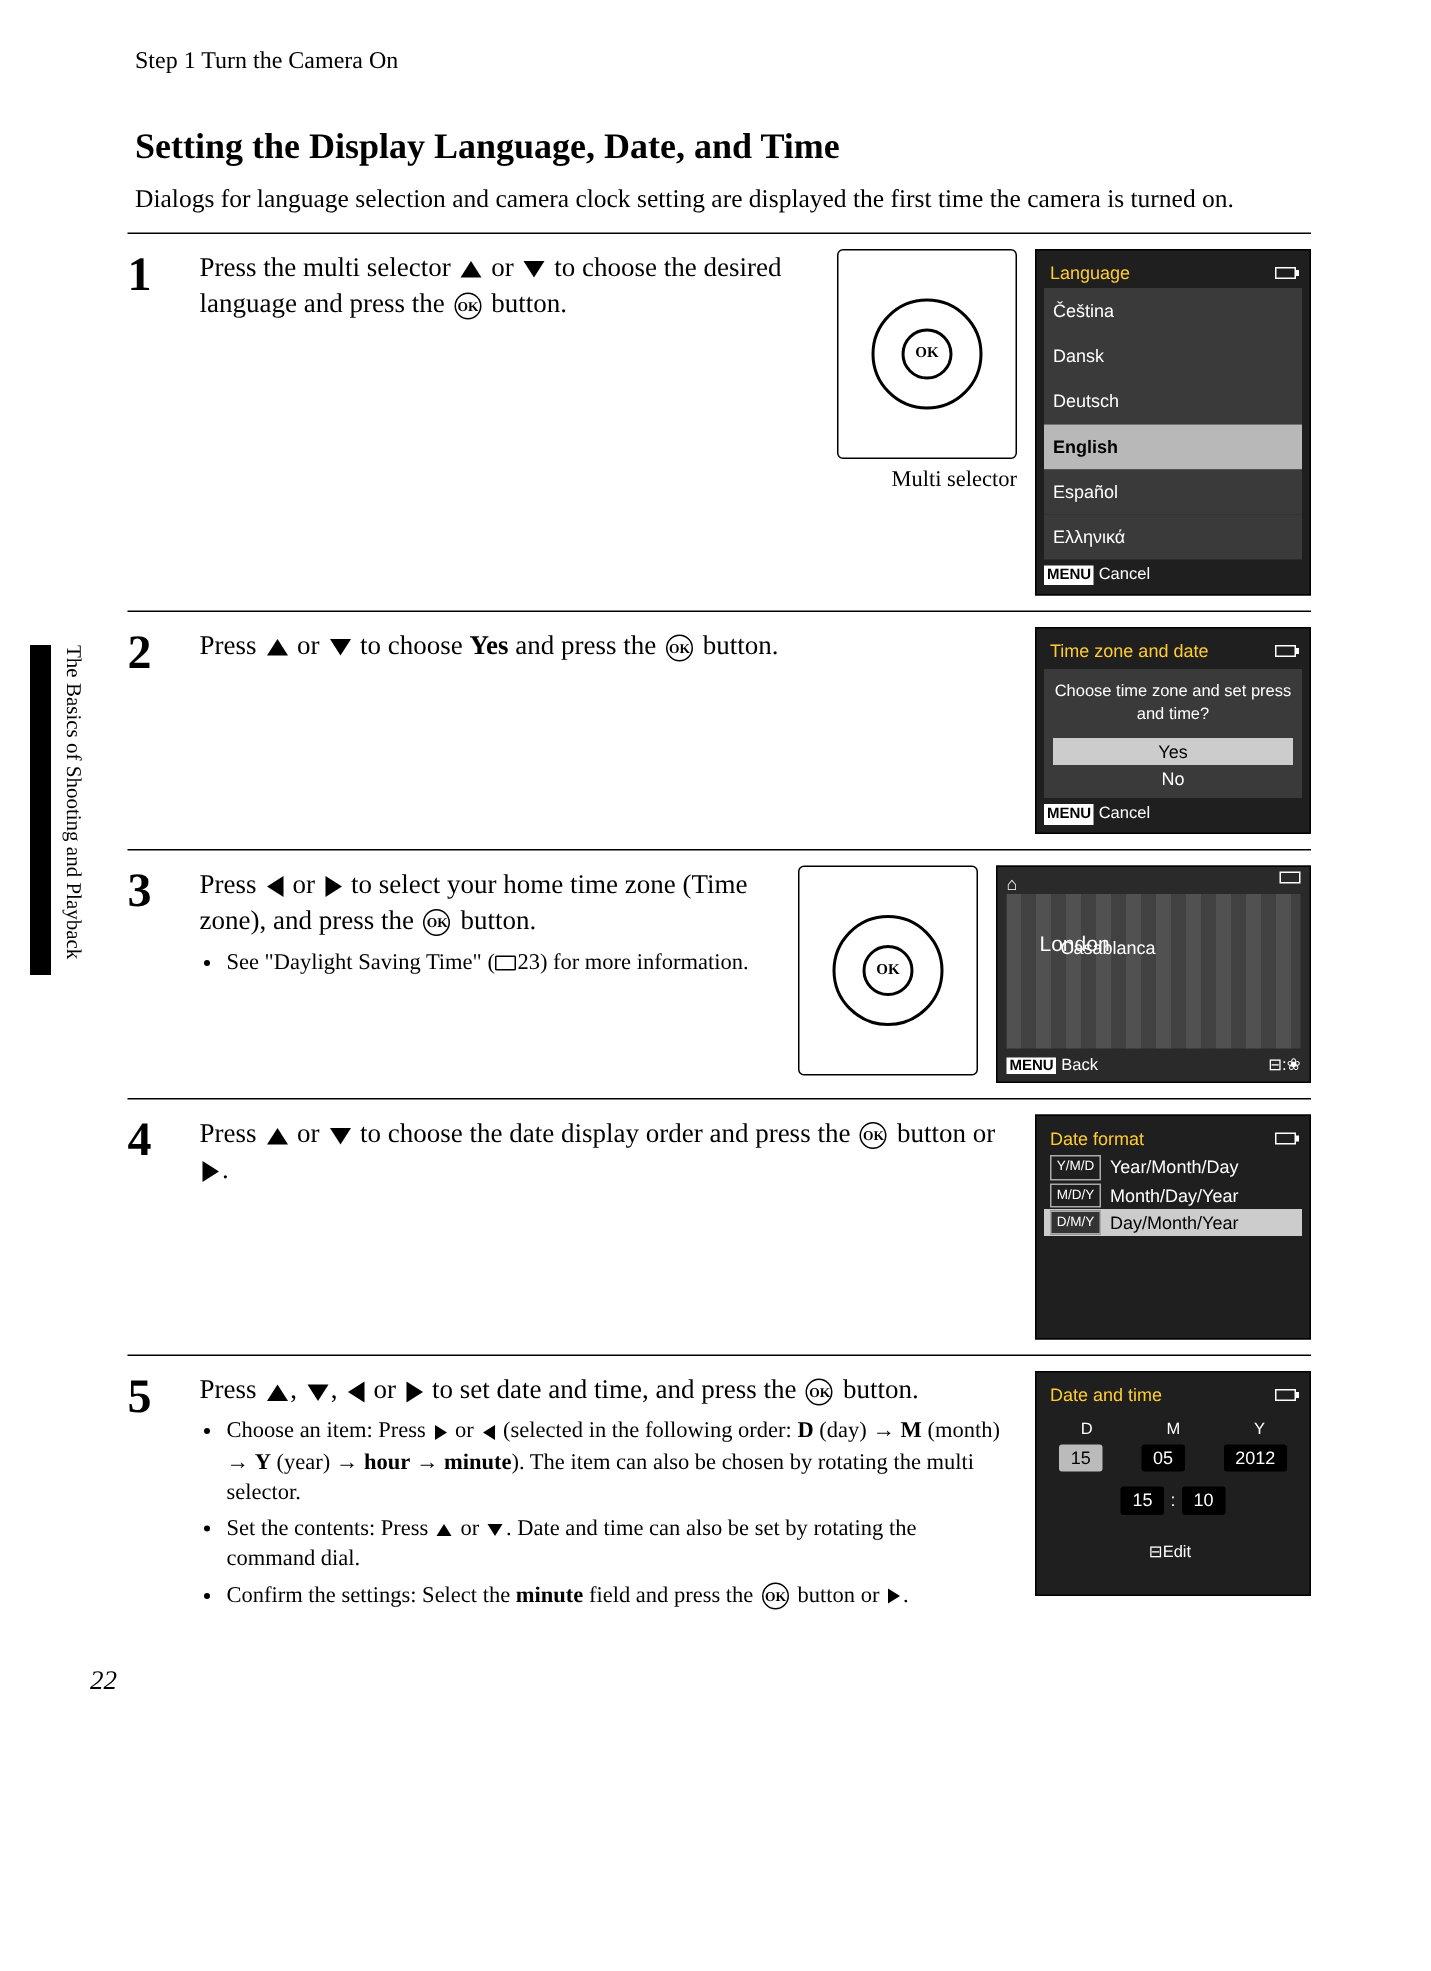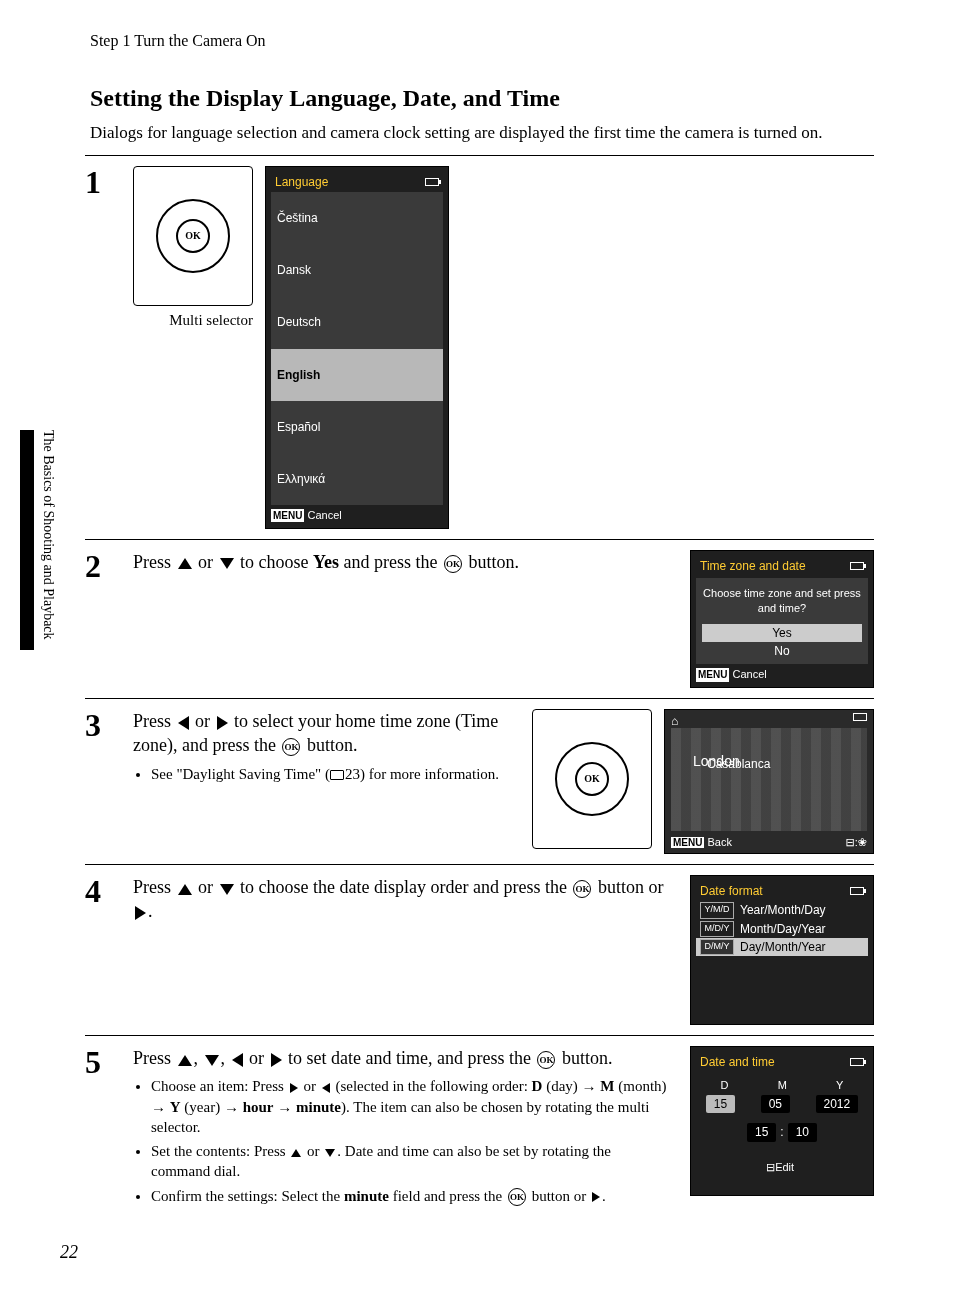--- a/index.html
+++ b/index.html
@@ -55,21 +55,21 @@
     background: #1f1f1f;
     color: #fff;
     font-family: Arial, sans-serif;
     font-size: 12px;
     padding: 5px 5px;
     border: 1px solid #000;
   }
   .lcd .lcd-title { color:#ffcc33; font-size:12px; padding: 2px 4px; display:flex; justify-content:space-between; align-items:center;}
   .lcd .lcd-title .batt { width:14px; height:8px; border:1px solid #fff; display:inline-block; position:relative;}
   .lcd .lcd-title .batt::after{content:"";position:absolute;right:-3px;top:1px;width:2px;height:4px;background:#fff;}
-  .lcd-row { padding: 18px 6px; }
+  .lcd-row { padding: 7px 6px; }
   .lcd-row.sel { background: #b8b8b8; color:#000;font-weight:bold;}
   .lcd-row.dark { background:#3a3a3a;}
   .lcd-foot { margin-top:3px; font-size:11px; display:flex; align-items:center; gap:3px;}
   .lcd-foot .menu-tag{ background:#fff; color:#000; padding:0 2px; font-weight:bold; font-size:10px;}
   .lcd .inner-box{ background:#3a3a3a; padding:4px 6px; margin-top:2px;}
   .lcd .prompt{ text-align:center; font-size:11px; margin:4px 0 8px;}
   .lcd .yn-row{ text-align:center; padding:1px 0;}
   .lcd .yn-row.sel{ background:#ccc; color:#000;}
 
   .worldmap {
@@ -120,20 +120,29 @@
 
 <div class="header-step">Step 1 Turn the Camera On</div>
 
 <h1>Setting the Display Language, Date, and Time</h1>
 <div class="intro">Dialogs for language selection and camera clock setting are displayed the first time the camera is turned on.</div>
 
 <hr class="sep">
 
 <div class="step-row">
   <div class="step-num">1</div>
+  <div class="step-body">
+    <span>Press the multi selector </span>
+    <span class="tri up"></span>
+    <span> or </span>
+    <span class="tri down"></span>
+    <span> to choose the desired language and press the </span>
+    <span class="ok-circle">OK</span>
+    <span> button.</span>
+  </div>
   <div class="right-cluster">
     <div>
       <div class="dial-mock">
         <span class="dial-ok">OK</span>
       </div>
       <div class="dial-label">Multi selector</div>
     </div>
     <div class="lcd">
       <div class="lcd-title">
           <span>Language</span>

